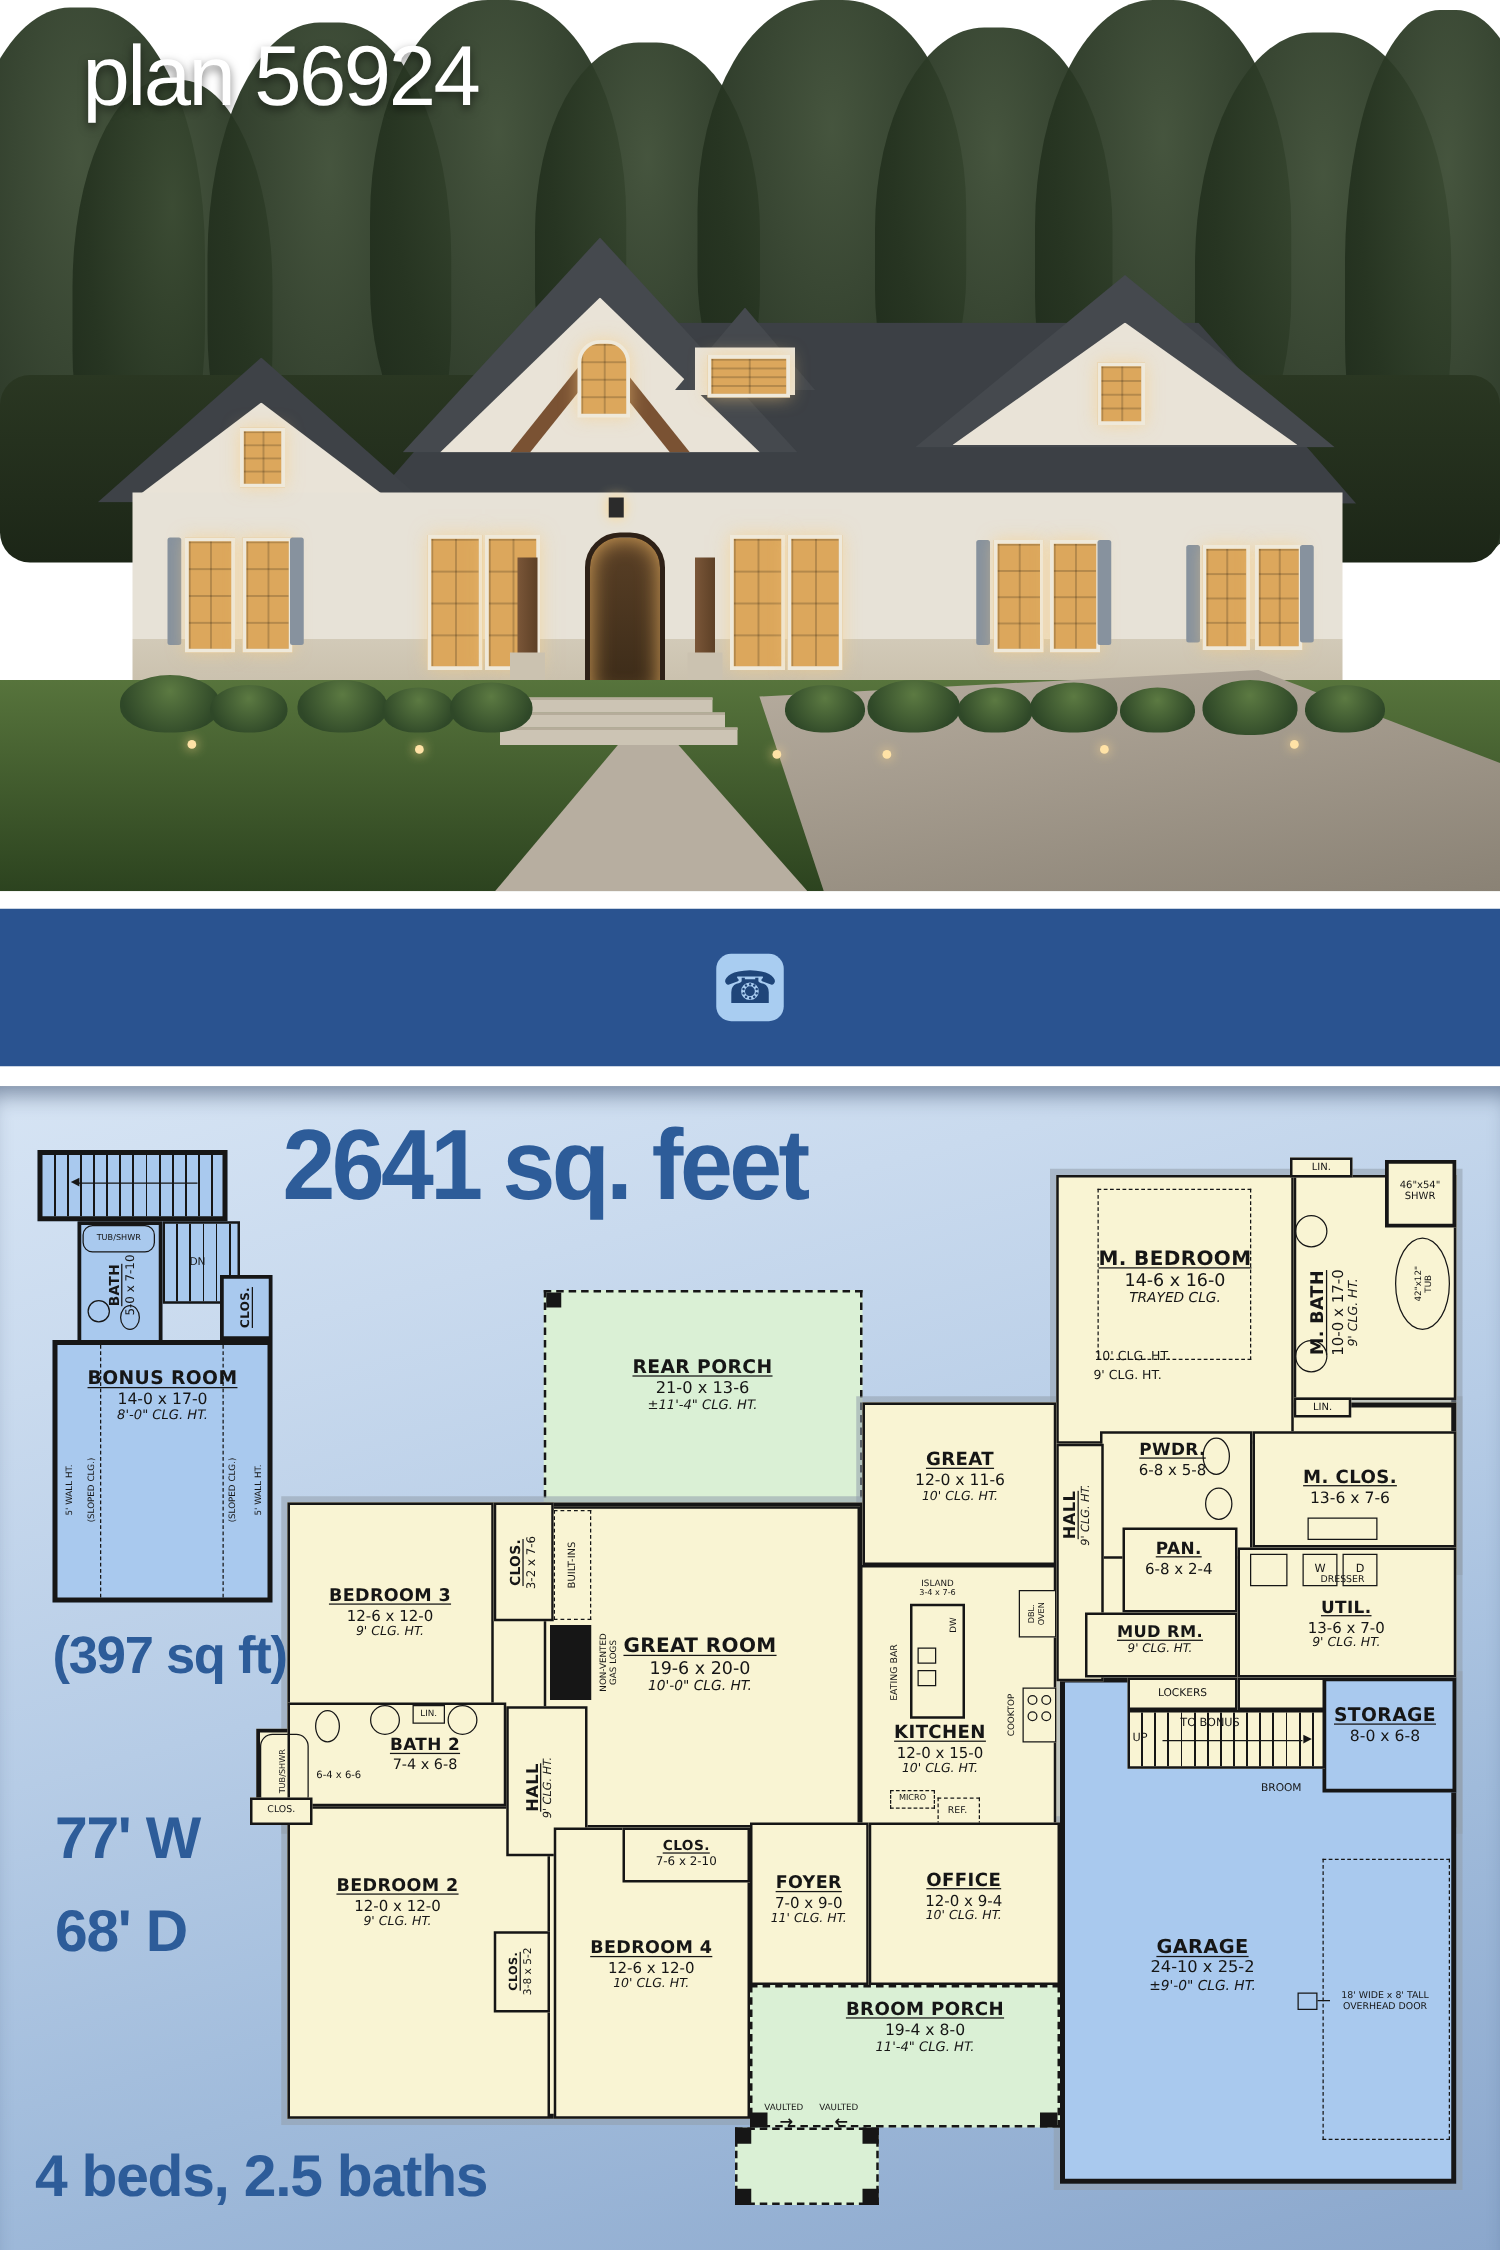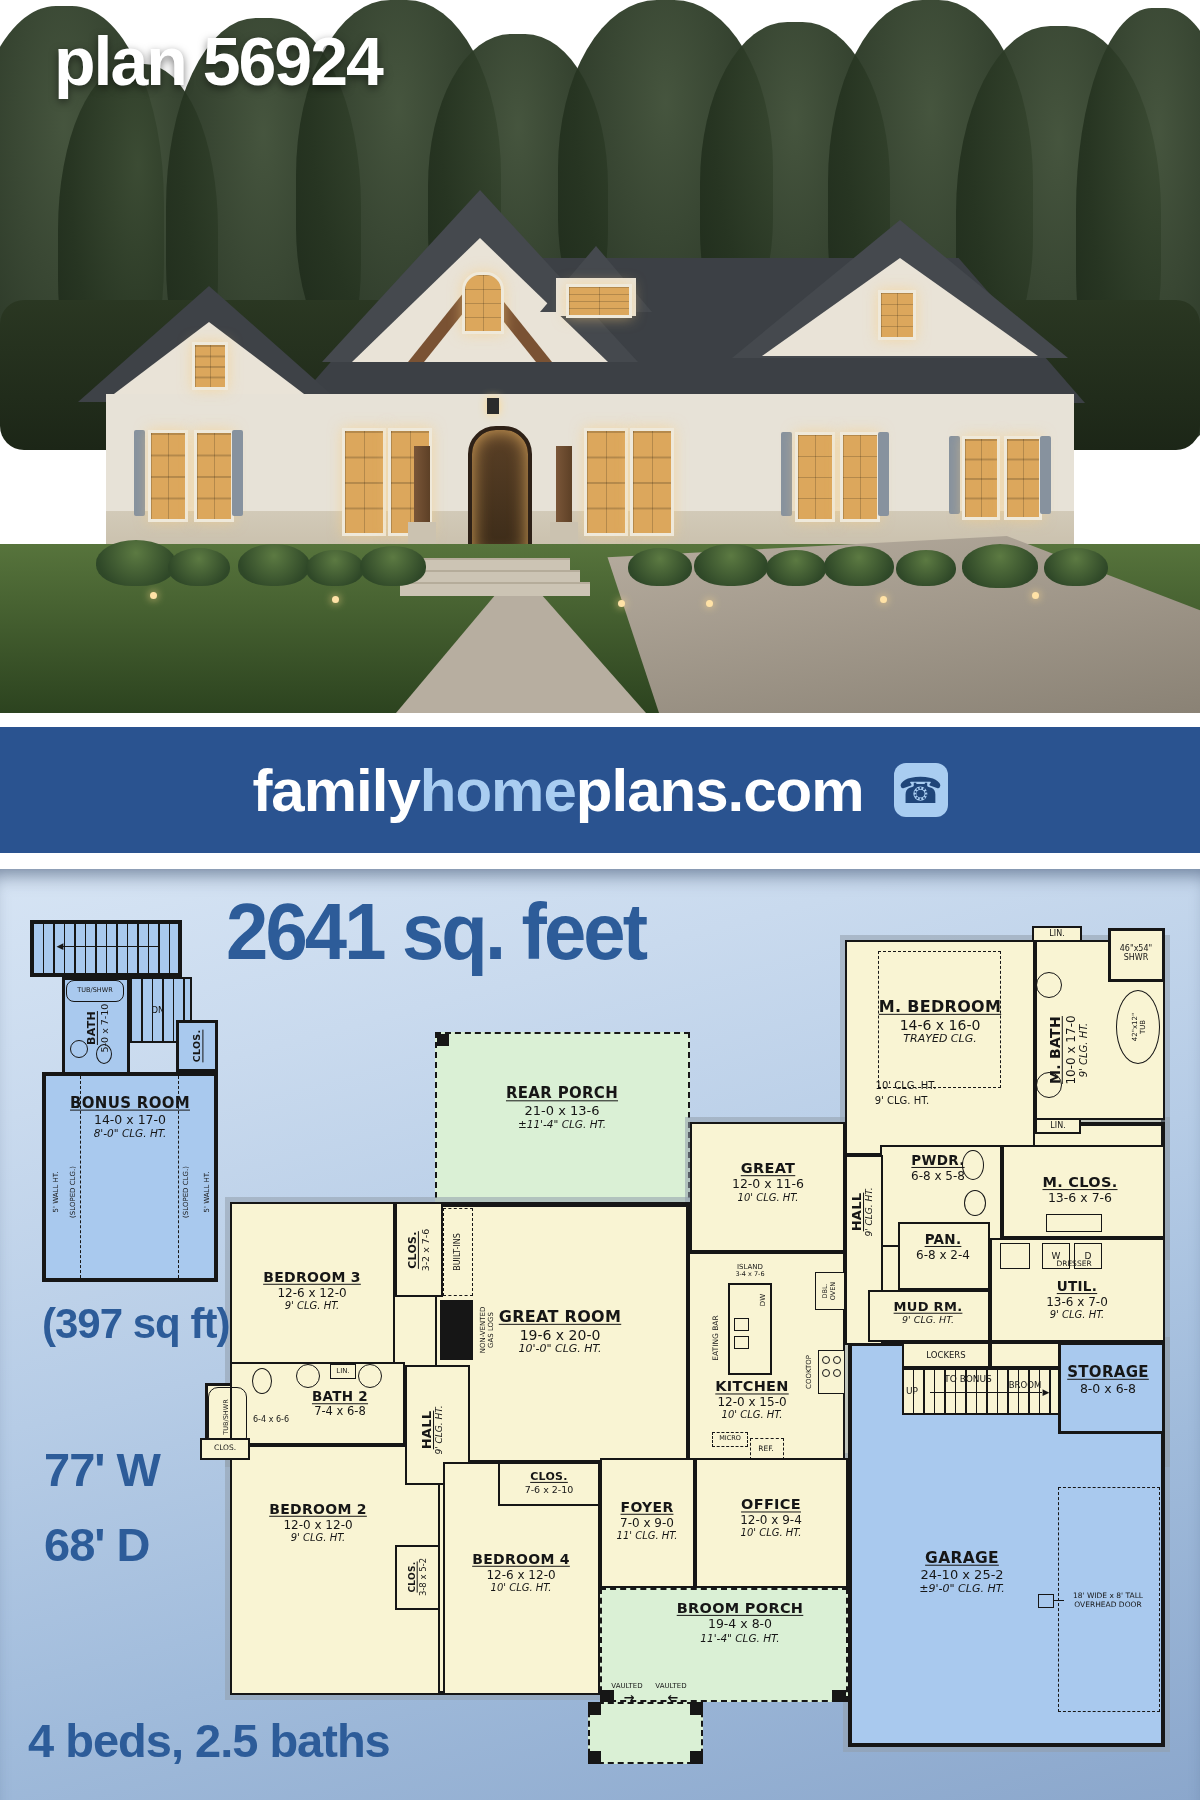--- a/index.html
+++ b/index.html
@@ -18,21 +18,21 @@
   .tree{position:absolute;background:radial-gradient(ellipse at 50% 28%,#3c4c34 0%,#263421 60%,#1d291a 100%);
         border-radius:46% 46% 40% 40%;opacity:.95;}
   .win{position:absolute;border:3px solid #efe9da;
        background:linear-gradient(rgba(0,0,0,.18) 1.5px,transparent 1.5px) 0 0/100% 25%,
                   linear-gradient(90deg,rgba(0,0,0,.18) 1.5px,transparent 1.5px) 0 0/50% 100%,#dca75c;
        box-shadow:0 0 14px rgba(252,205,125,.55);}
   .shutter{position:absolute;background:#87929e;border-radius:2px;}
   .shrub{position:absolute;background:radial-gradient(circle at 50% 28%,#5c7a42,#2f4828 75%);
          border-radius:50% 50% 45% 45%;}
   .glow{position:absolute;width:7px;height:7px;border-radius:50%;background:#ffe2a6;box-shadow:0 0 9px #ffd98c;}
-  .plan-title{position:absolute;left:54px;top:22px;font-size:68px;font-weight:700;color:#fff;
+  .plan-title{position:absolute;left:66px;top:22px;font-size:68px;font-weight:400;color:#fff;
               letter-spacing:-2px;text-shadow:0 3px 8px rgba(0,0,0,.5);margin:0;}
 
   
   .banner{position:absolute;left:0;top:727px;width:1200px;height:126px;background:#2a5390;
           display:flex;align-items:center;justify-content:center;gap:30px;}
   .brand{font-size:60px;font-weight:700;color:#ffffff;letter-spacing:-1px;}
   .brand .lt{color:#a9cdf1;}
   .phone{display:flex;align-items:center;gap:14px;}
   .phone-ic{width:54px;height:54px;border-radius:12px;background:#a9cdf1;color:#1f4579;font-size:36px;
             display:flex;align-items:center;justify-content:center;font-family:"DejaVu Sans",sans-serif;}
@@ -140,21 +140,20 @@
     <div class="glow" style="left:332px;top:596px"></div>
     <div class="glow" style="left:618px;top:600px"></div>
     <div class="glow" style="left:706px;top:600px"></div>
     <div class="glow" style="left:880px;top:596px"></div>
     <div class="glow" style="left:1032px;top:592px"></div>
 
     <h1 class="plan-title">plan 56924</h1>
   </section>
 
   <section class="banner">
-    <div class="brand"><span>family</span><span class="lt">home</span><span>plans.com</span></div>
     <div class="phone">
       <span class="phone-ic">☎</span>
     </div>
   </section>
 
   <section class="plansec"></section>
   <div class="fp">
       <div class="area blue" style="left: 30px; top: 920px; width: 152px; height: 57px; border: 4px solid var(--wall); background-image: repeating-linear-gradient(90deg,transparent 0 9px,var(--wall) 9px 10.5px);"></div>
       <div class="area blue" style="left: 130px; top: 977px; width: 62px; height: 66px; border: 2px solid var(--wall); background-image: repeating-linear-gradient(90deg,transparent 0 9px,var(--wall) 9px 10.5px);"></div>
       <div class="area blue" style="left: 62px; top: 977px; width: 68px; height: 98px; border: 3px solid var(--wall);"></div>
@@ -342,21 +341,21 @@
       </div>
       <div class="plabel" style="left: 1056px; top: 1256px; transform: translate(-50%, -50%);">
         <span class="ln" style="font-size: 9px;">W</span>
       </div>
       <div class="plabel" style="left: 1088px; top: 1256px; transform: translate(-50%, -50%);">
         <span class="ln" style="font-size: 9px;">D</span>
       </div>
       <div class="plabel" style="left: 946px; top: 1355px; transform: translate(-50%, -50%);">
         <span class="ln" style="font-size: 8.5px;">LOCKERS</span>
       </div>
-      <div class="plabel" style="left: 1025px; top: 1385px; transform: translate(-50%, -50%);">
+      <div class="plabel" style="left: 1025px; top: 1431px; transform: translate(-50%, -50%);">
         <span class="ln" style="font-size: 8.5px;">BROOM</span>
       </div>
       <div class="plabel" style="left: 912px; top: 1391px; transform: translate(-50%, -50%);">
         <span class="ln" style="font-size: 9px;">UP</span>
       </div>
       <div class="plabel" style="left: 968px; top: 1379px; transform: translate(-50%, -50%);">
         <span class="ln" style="font-size: 9px;">TO BONUS</span>
       </div>
       <div class="plabel" style="left: 1046px; top: 1392px; transform: translate(-50%, -50%);">
         <span class="ln" style="font-size: 9px;">▶</span>

